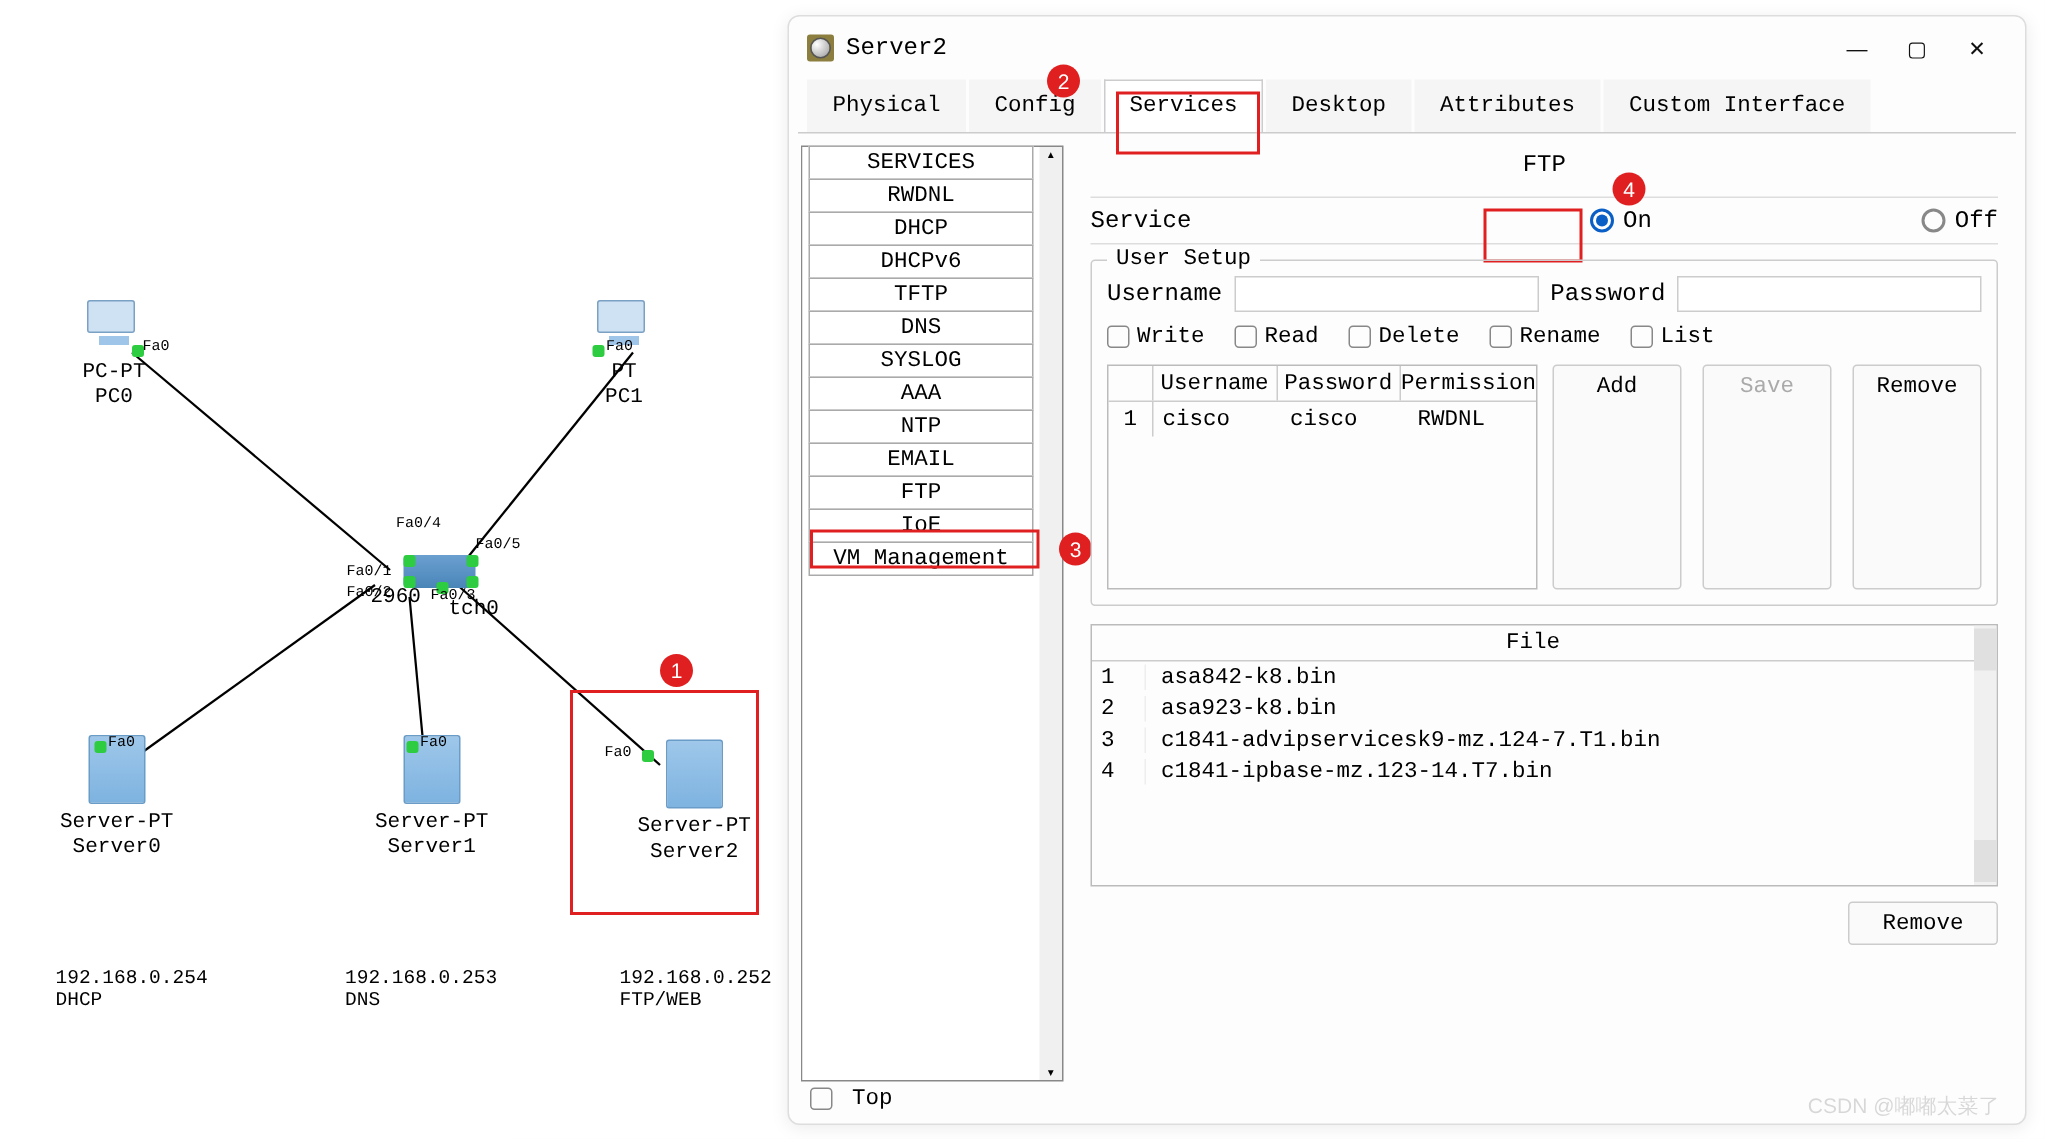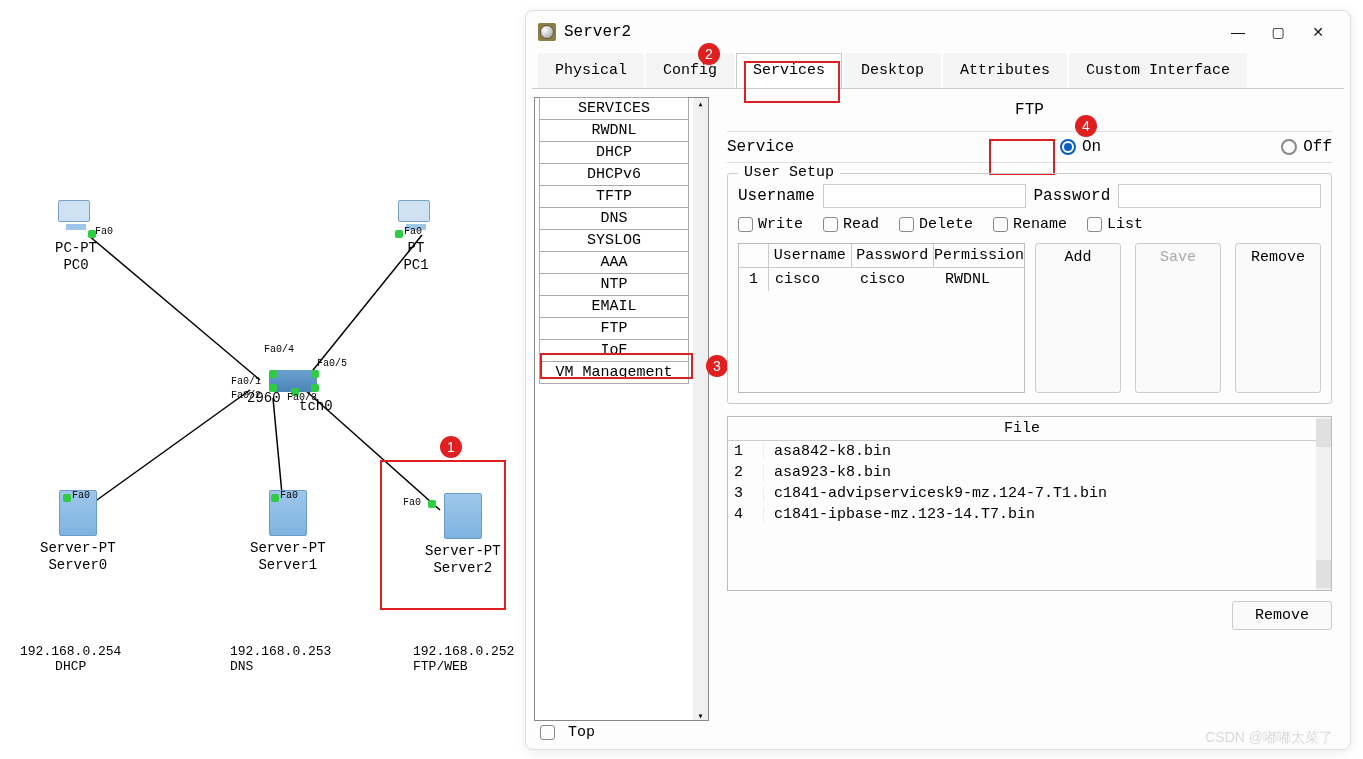--- a/index.html
+++ b/index.html
@@ -109,21 +109,21 @@
     <div class="dev-label" style="position:absolute;left:-22px;top:16px;"><span>2960</span></div>
     <div class="dev-label" style="position:absolute;left:30px;top:24px;"><span>tch0</span></div>
   </div>
 
   <div class="device" style="left:40px;top:490px;">
     <div class="port-dot" style="left:23px;top:4px;"></div>
     <span class="port-label" style="left:32px;top:0;">Fa0</span>
     <div class="server-icon"></div>
     <div class="dev-label"><span>Server-PT</span><br><span>Server0</span></div>
   </div>
-  <div class="ip-label" style="position:absolute;left:20px;top:614px;text-align:center;"><span>192.168.0.254</span><br><span>DHCP</span></div>
+  <div class="ip-label" style="position:absolute;left:37px;top:614px;"><span>192.168.0.254</span><br><span>DHCP</span></div>
 
   <div class="device" style="left:250px;top:490px;">
     <div class="port-dot" style="left:21px;top:4px;"></div>
     <span class="port-label" style="left:30px;top:0;">Fa0</span>
     <div class="server-icon"></div>
     <div class="dev-label"><span>Server-PT</span><br><span>Server1</span></div>
   </div>
   <div class="ip-label" style="position:absolute;left:230px;top:614px;"><span>192.168.0.253</span><br><span>DNS</span></div>
 
   <div class="device" style="left:425px;top:493px;">

